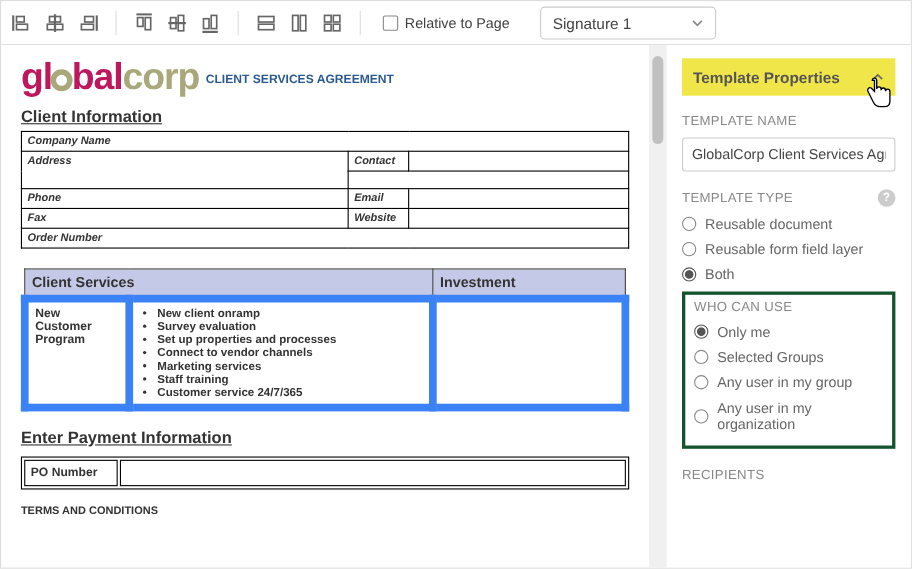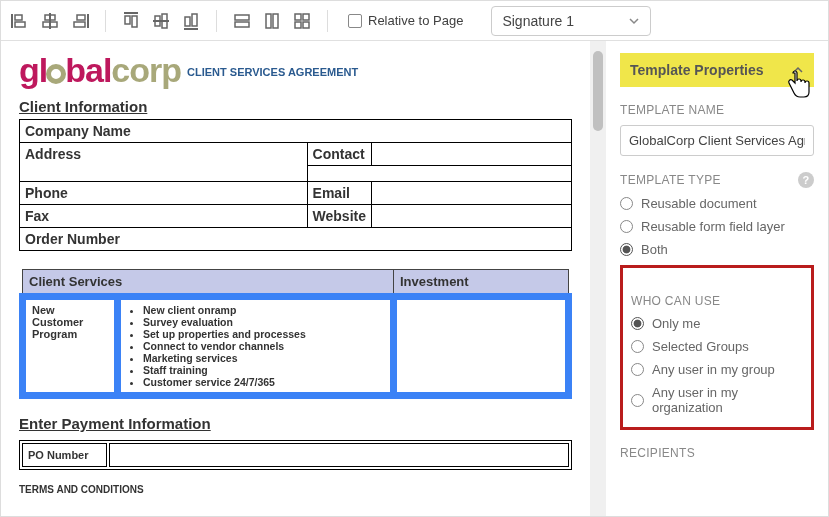--- a/index.html
+++ b/index.html
@@ -23,21 +23,21 @@
   
   
   .logo { display: flex; align-items: baseline; }
   .logo-global { font-size: 34px; font-weight: bold; color: #be185d; letter-spacing: -1px; }
   .logo-corp { font-size: 34px; font-weight: bold; color: #a8a87a; letter-spacing: -1px; }
   .logo-o { display: inline-block; width: 20px; height: 20px; border: 5px solid #a8a87a; border-radius: 50%; position: relative; top: 2px; margin: 0 -1px; }
   .logo-sub { font-size: 11px; color: #2a5a8f; font-weight: bold; margin-left: 6px; position: relative; top: -6px; }
   
   .sec-title { font-weight: bold; text-decoration: underline; font-size: 15px; margin: 8px 0 4px 0; }
   
-  table.info { border-collapse: collapse; width: 100%; font-size: 14px; }
+  table.info { border-collapse: collapse; width: 100%; font-size: 10px; font-style: italic; }
   table.info td { border: 1px solid #000; padding: 3px 5px; font-weight: bold; vertical-align: top; height: 16px; }
   table.info td.label-right { width: 55px; }
   
   table.svc { border-collapse: collapse; width: 100%; margin-top: 18px; font-size: 11px; }
   table.svc th { border: 1px solid #444; background: #c5c9e8; padding: 4px 6px; text-align: left; font-weight: bold; font-size: 13px; }
   table.svc td { border: 7px solid #3b82f6; padding: 4px 6px; vertical-align: top; }
   table.svc td.prog { width: 95px; font-weight: bold; font-size: 11px; }
   table.svc ul { list-style: disc; padding-left: 16px; font-weight: bold; font-size: 10.5px; }
   table.svc td.inv { width: 175px; }
   
@@ -49,21 +49,21 @@
   
   
   .panel-accordion { background: #f0e64a; color: #555; font-weight: bold; font-size: 14px; padding: 9px 10px; display: flex; justify-content: space-between; align-items: center; cursor: pointer; position: relative; gap: 20px; }
   .hand-cursor { position: absolute; right: 2px; top: 16px; pointer-events: none; }
   .panel-label { color: #888; font-size: 12px; margin: 16px 0 8px 0; letter-spacing: 0.3px; display: flex; justify-content: space-between; align-items: center; }
   .panel-input { width: 100%; border: 1px solid #ccc; border-radius: 3px; padding: 7px 8px; font-size: 13px; color: #444; }
   .radio-list { display: flex; flex-direction: column; gap: 8px; }
   .radio-item { display: flex; align-items: center; gap: 8px; color: #666; font-size: 13px; cursor: pointer; }
   .radio { width: 13px; height: 13px; border: 1.5px solid #888; border-radius: 50%; flex: none; }
   .radio.sel { border-color: #555; background: radial-gradient(circle, #555 45%, #fff 55%); }
-  .highlight-box { border: 3px solid #b91c1c; padding: 26px 8px 12px 8px; margin-top: 8px; }
+  .highlight-box { border: 3px solid #14532d; padding: 4px 8px 12px 8px; margin-top: 8px; }
   .help-icon { width: 16px; height: 16px; border-radius: 50%; background: #ccc; color: #fff; font-size: 11px; display: flex; align-items: center; justify-content: center; font-weight: bold; }
   .recipient { display: flex; align-items: center; gap: 8px; color: #666; font-size: 13px; margin-top: 8px; }
   .recipient .sw { width: 14px; height: 14px; background: #8aa026; }
   .recipient .chev { margin-left: auto; }
 </style>
 </head>
 <body>
 
 <div class="toolbar">
   <div class="tb-icon">

